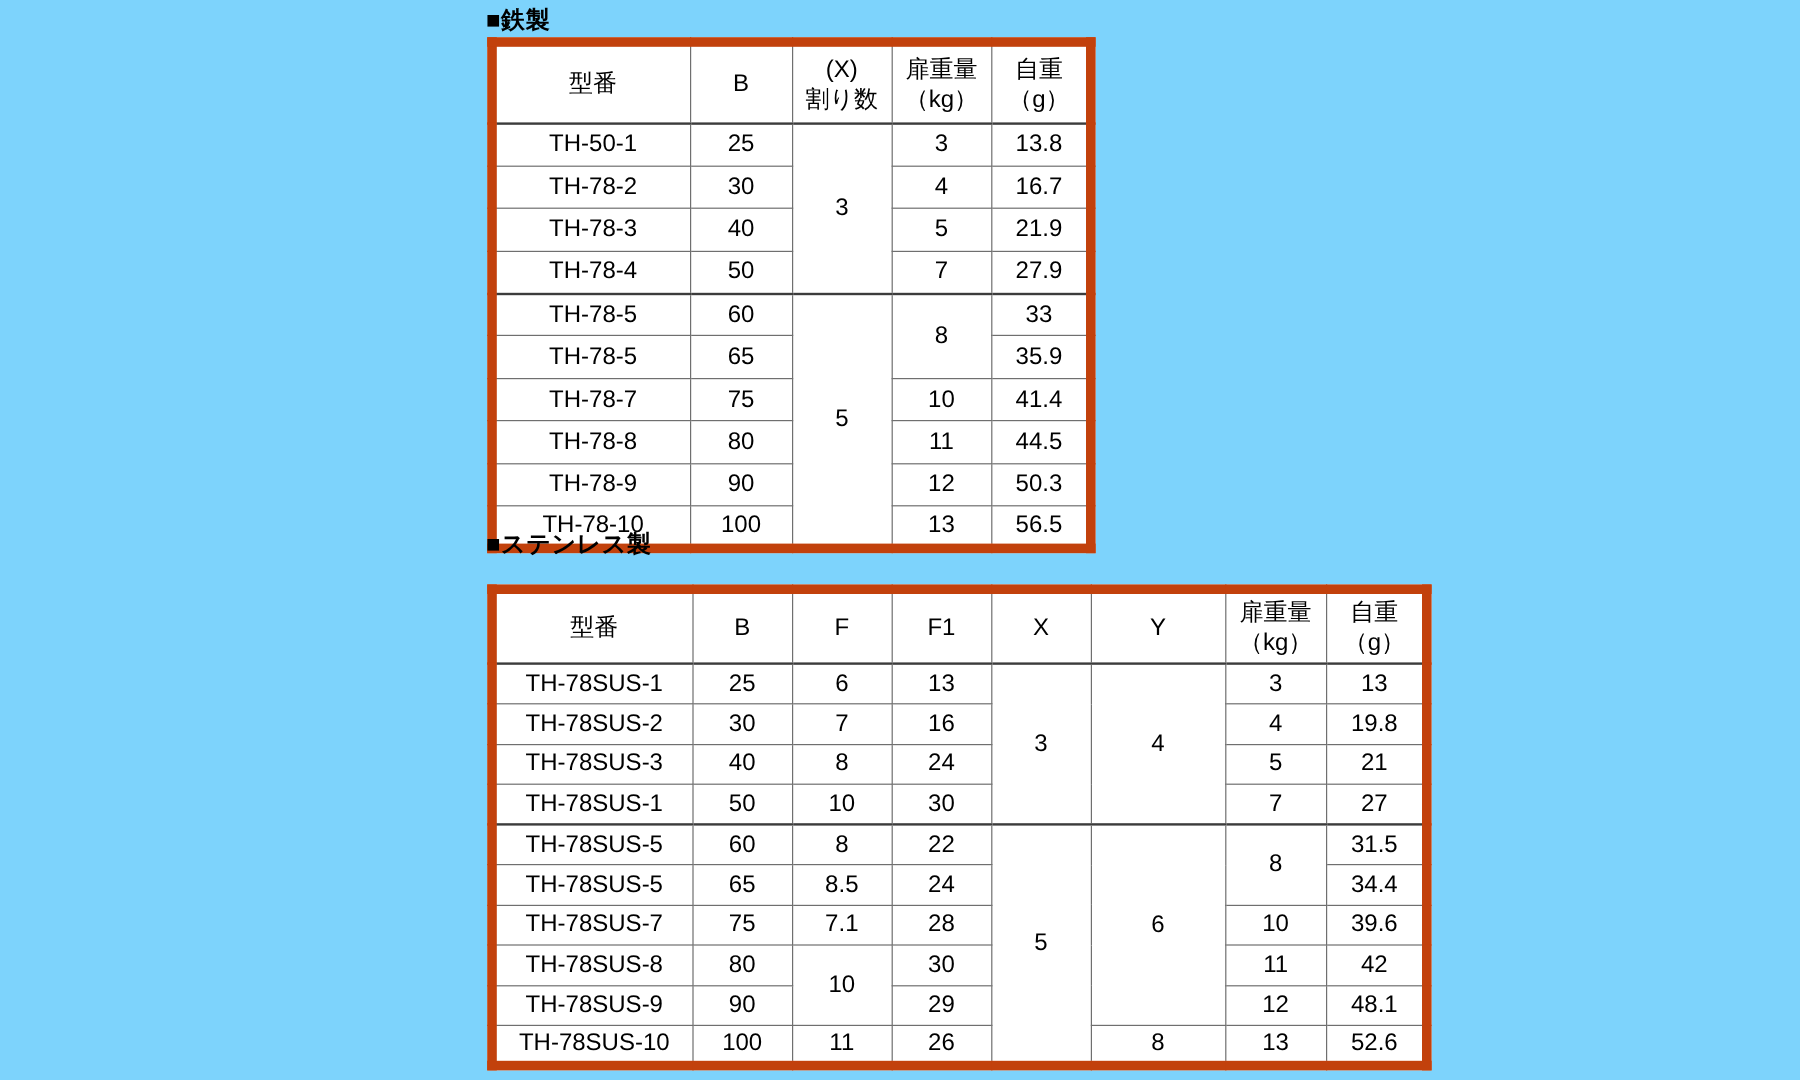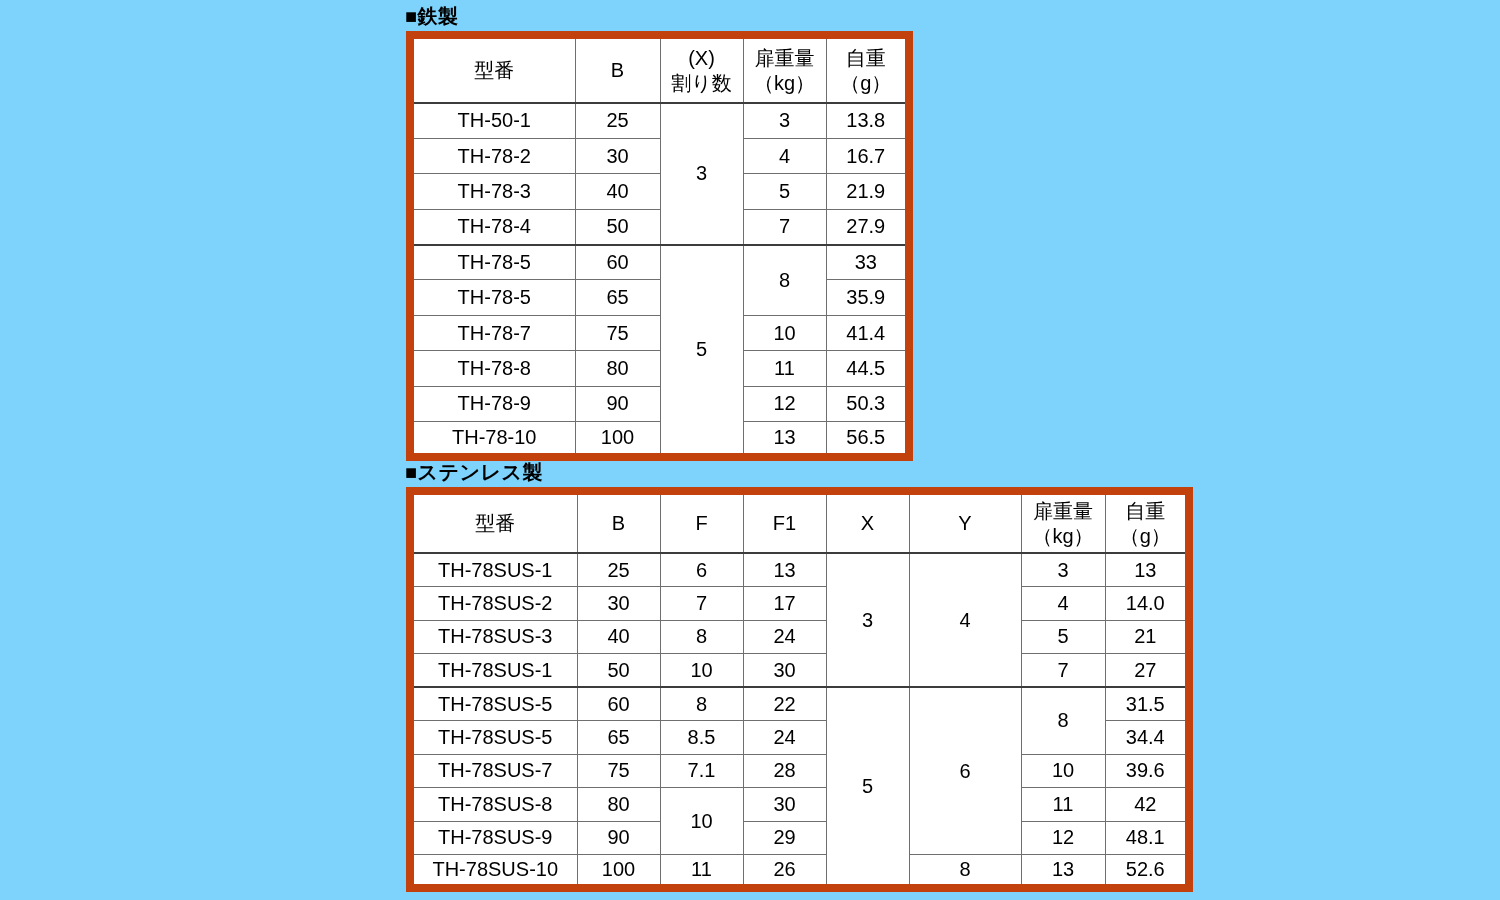--- a/index.html
+++ b/index.html
@@ -8,21 +8,21 @@
     font-family:"Liberation Sans","DejaVu Sans",sans-serif;
     color:#000;
     -webkit-font-smoothing:antialiased;
   }
   .canvas{position:relative;width:1500px;height:900px;background:#7dd3fc;overflow:hidden;padding-left:20px;}
   .tbl-title{
     position:absolute;font-size:20px;font-weight:bold;color:#000;
     white-space:nowrap;letter-spacing:0.5px;
   }
   #title1{left:405px;top:3px;}
-  #title2{left:405px;top:459px;}
+  #title2{left:405px;top:440px;}
   table{
     position:absolute;border-collapse:collapse;table-layout:fixed;
     border:8px solid #c2410c;font-size:20px;background:#fff;
   }
   #table1{left:406px;top:31px;}
   #table2{left:406px;top:487px;}
   th,td{
     border:1.5px solid #6f6f6f;
     text-align:center;vertical-align:middle;
     padding:0;font-weight:normal;line-height:1.25;
@@ -172,23 +172,23 @@
         <td>13</td>
         <td rowspan="4">3</td>
         <td rowspan="4">4</td>
         <td>3</td>
         <td>13</td>
       </tr>
       <tr>
         <td>TH-78SUS-2</td>
         <td>30</td>
         <td>7</td>
-        <td>17</td>
+        <td>16</td>
         <td>4</td>
-        <td>14.0</td>
+        <td>19.8</td>
       </tr>
       <tr>
         <td>TH-78SUS-3</td>
         <td>40</td>
         <td>8</td>
         <td>24</td>
         <td>5</td>
         <td>21</td>
       </tr>
       <tr>

